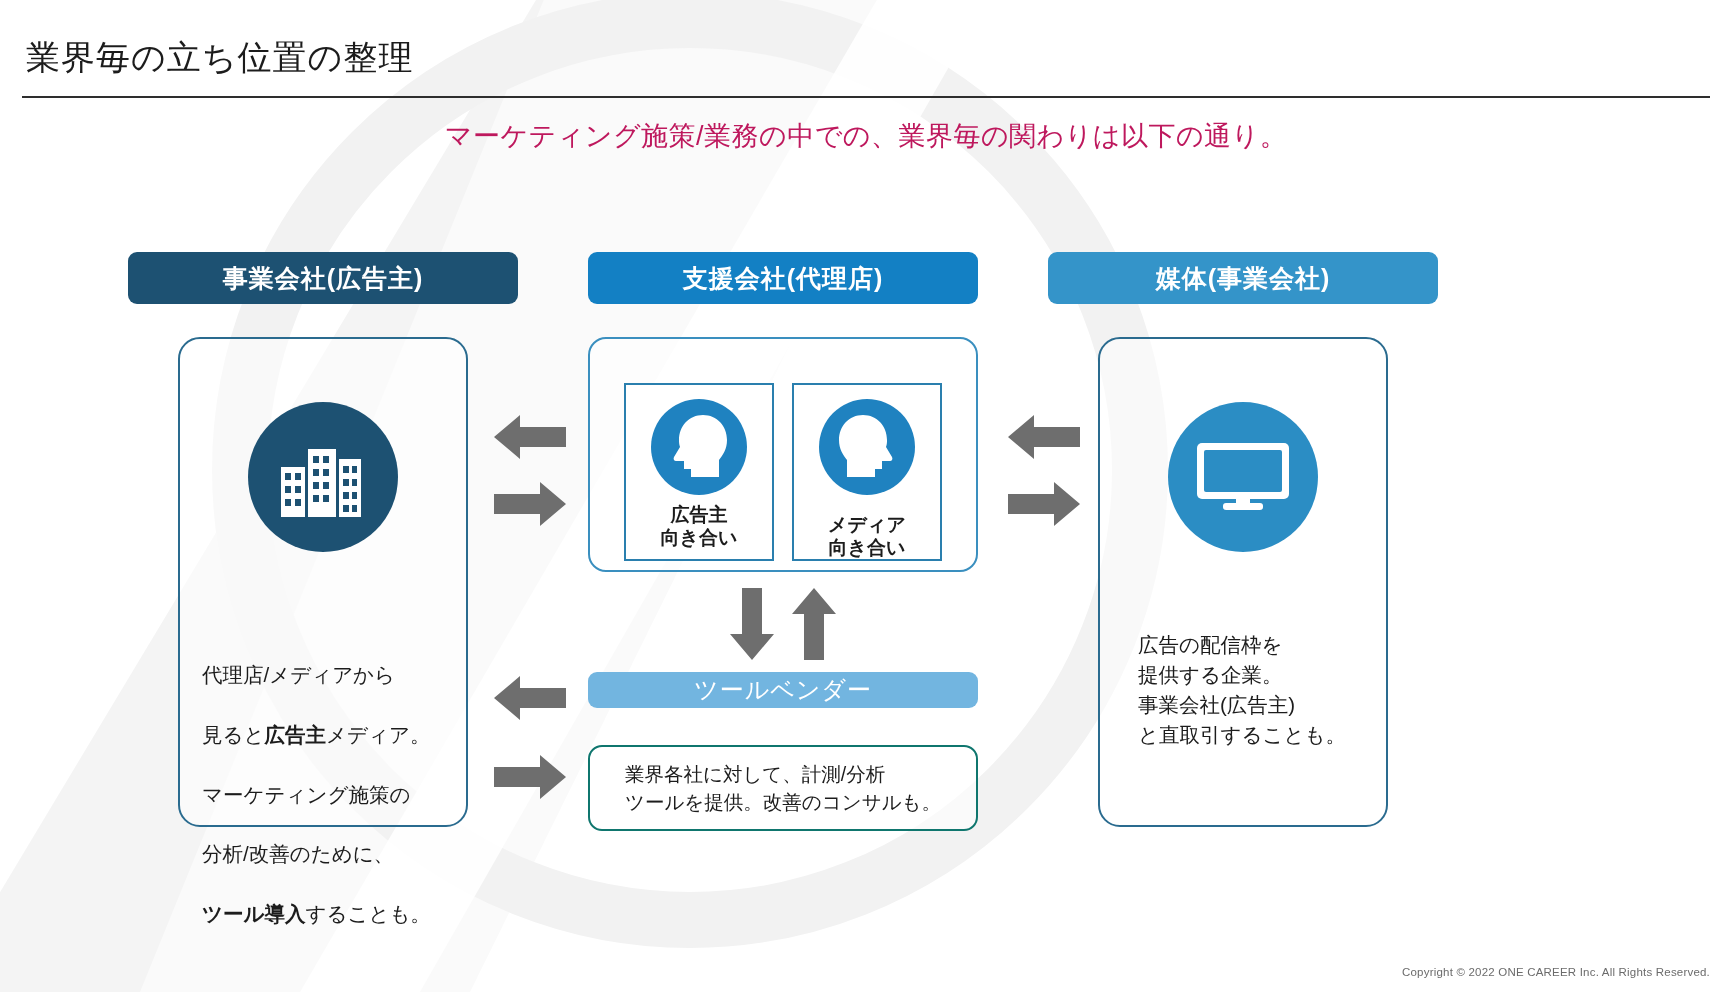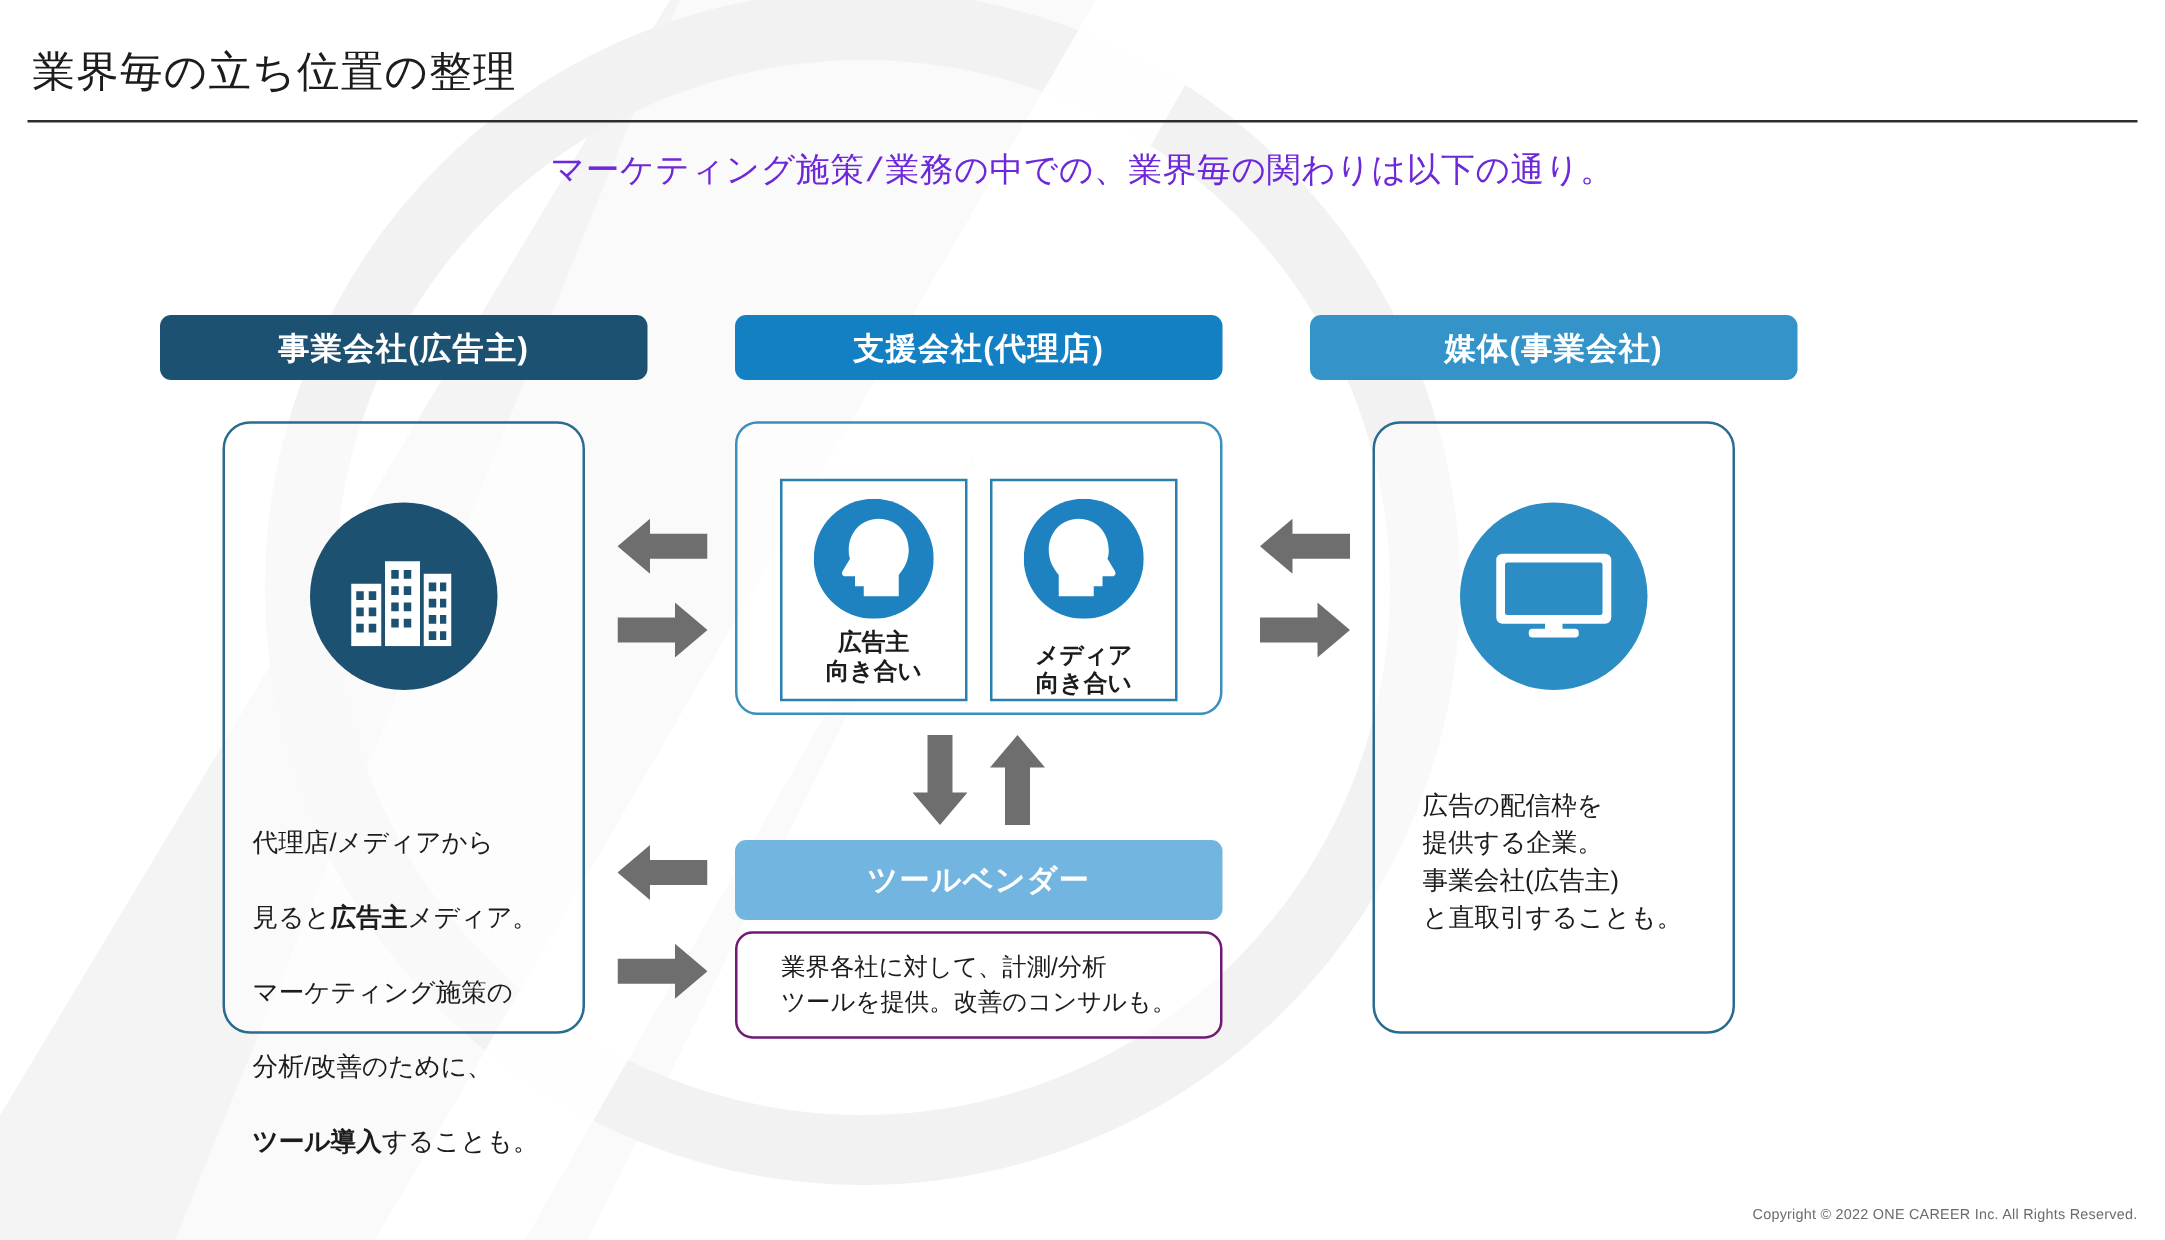--- a/index.html
+++ b/index.html
@@ -21,23 +21,22 @@
     position: absolute; left: 26px; top: 22px;
     font-size: 34px; font-weight: 400; letter-spacing: 1px;
     color: #1c1c1c; z-index: 5; margin-top: 13px;
   }
   .title-rule {
     position: absolute; left: 22px; top: 96px; width: 1688px; height: 2px;
     background: #2e2e2e; z-index: 5;
   }
   .subtitle {
     position: absolute; left: 0; top: 118px; width: 1732px;
-    text-align: center; font-size: 27px; color: #6d28d9; z-index: 5;
+    text-align: center; font-size: 27px; color: #be185d; z-index: 5;
     letter-spacing: 0.5px;
-    font-family: Liberation Mono, monospace;
   }
 
   
   .col-header {
     position: absolute; height: 52px; width: 390px; border-radius: 9px;
     display: flex; align-items: center; justify-content: center;
     color: #ffffff; font-size: 25px; font-weight: 700; letter-spacing: 1px;
     z-index: 5;
   }
   #hdr-advertiser { left: 128px;  top: 252px; background: #1d5172; }
@@ -88,29 +87,29 @@
     margin-top: 8px; font-size: 19px; font-weight: 700; line-height: 1.22;
     color: #1c1c1c; text-align: center; white-space: pre-line;
   }
   .head-circle {
     width: 96px; height: 96px; border-radius: 50%;
     display: flex; align-items: center; justify-content: center;
   }
 
   
   #toolvendor-box {
-    position: absolute; left: 588px; top: 672px; width: 390px; height: 64px;
+    position: absolute; left: 588px; top: 672px; width: 390px; height: 36px;
     background: #72b5e0; border-radius: 9px;
     display: flex; align-items: center; justify-content: center;
-    color: #ffffff; font-size: 24px; font-weight: 700; letter-spacing: 1px;
+    color: #ffffff; font-size: 24px; font-weight: 400; letter-spacing: 1px;
     z-index: 5;
   }
   #toolvendor-desc {
     position: absolute; left: 588px; top: 745px; width: 390px; height: 86px;
-    border: 2px solid #701a75; border-radius: 14px; background: rgba(255,255,255,0.6);
+    border: 2px solid #0f766e; border-radius: 14px; background: rgba(255,255,255,0.6);
     display: flex; align-items: center; justify-content: center;
     font-size: 19.5px; line-height: 1.45; color: #1c1c1c; text-align: left;
     white-space: pre-line; z-index: 5;
   }
 
   
   .arrow { position: absolute; z-index: 6; }
 
   
   .copyright {

